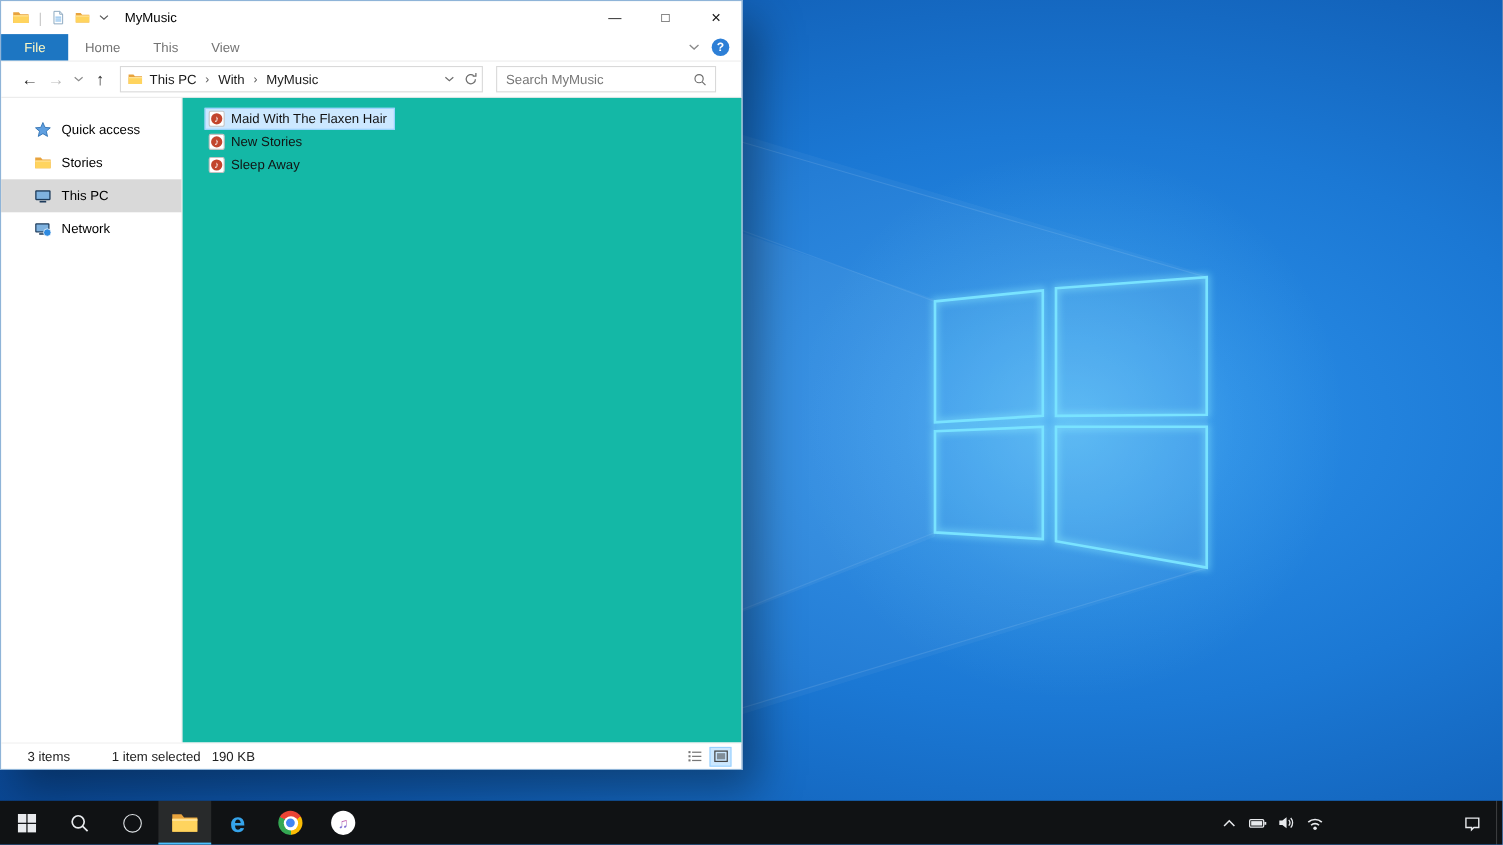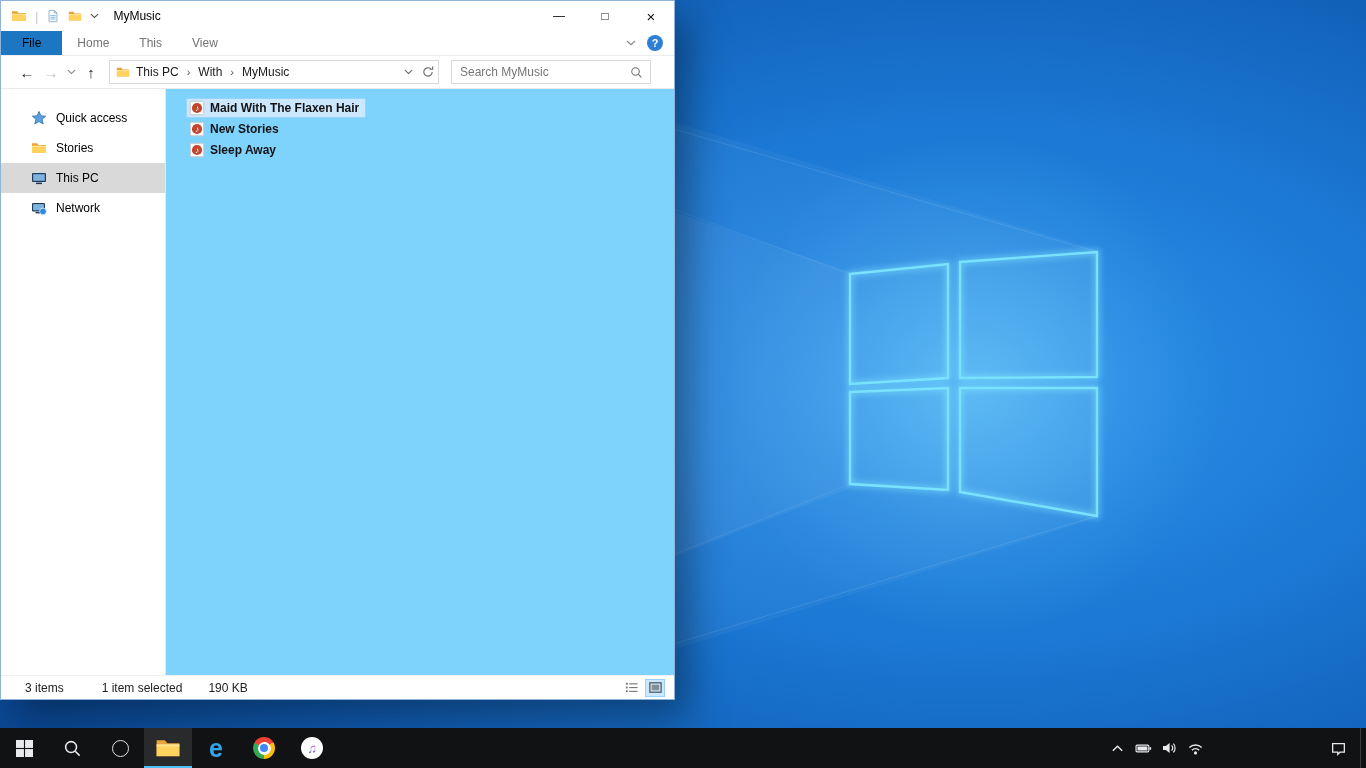--- a/index.html
+++ b/index.html
@@ -18,21 +18,21 @@
   .qat { display:flex; align-items:center; gap:8px; padding-left:10px; }
   .qat-sep { color:#c9c9c9; font-size:13px; }
   .win-title { margin-left:14px; color:#000; font-size:12px; }
   .caption { margin-left:auto; display:flex; height:30px; }
   .cap-btn { width:46px; height:30px; display:flex; align-items:center; justify-content:center;
              color:#111; font-size:12px; cursor:default; }
   .cap-btn.close { font-size:15px; }
 
   .tabs { height:25px; display:flex; align-items:stretch; border-bottom:1px solid #ededed; flex:none; }
   .tab { display:flex; align-items:center; padding:0 15px; color:#737373; font-size:12px; }
-  .tab.file { background:#1d76c2; color:#000000; padding:0 21px; }
+  .tab.file { background:#1d76c2; color:#fef9c3; padding:0 21px; }
   .tabs-right { margin-left:auto; display:flex; align-items:center; gap:11px; padding-right:11px; }
   .help-btn { width:16px; height:16px; border-radius:50%; background:#2d7fd6; color:#fff;
               font-size:11px; font-weight:bold; display:flex; align-items:center; justify-content:center; }
   .ribbon-chev { color:#8a8a8a; display:flex; }
 
   .navrow { height:33px; display:flex; align-items:center; padding-left:14px; padding-right:12px;
             border-bottom:1px solid #eaeaea; flex:none; }
   .nav-btn { width:24px; height:24px; display:flex; align-items:center; justify-content:center;
              font-size:15px; color:#2b2b2b; flex:none; }
   .nav-btn.disabled { color:#bcbcbc; }
@@ -49,30 +49,30 @@
                display:flex; align-items:center; padding:0 7px 0 8px; flex:none; }
   .searchbox input { border:none; outline:none; flex:1; font-size:12px; font-family:inherit; color:#333; min-width:0; }
   .searchbox input::placeholder { color:#767676; }
   .search-glyph { color:#6d6d6d; display:flex; }
 
   .main { flex:1; display:flex; min-height:0; }
   .sidebar { width:165px; flex:none; border-right:1px solid #e8e8e8; padding-top:14px; }
   .side-item { height:30px; display:flex; align-items:center; gap:9px; padding-left:30px; color:#000000; cursor:default; }
   .side-item.selected { background:#d9d9d9; }
 
-  .content { flex:1; padding:9px 12px 0 20px; background:#7dd3fc;font-weight:bold; }
+  .content { flex:1; padding:9px 12px 0 20px; background:#14b8a6; }
   .file-line { line-height:0; }
   .file-row { display:inline-flex; align-items:center; gap:5px; height:20px; line-height:20px;
               padding:0 6px 0 2px; color:#121212; border:1px solid transparent; margin-bottom:1px; }
   .file-row.selected { background:#cce8ff; border-color:#99d1ff; }
 
   .statusbar { height:24px; flex:none; display:flex; align-items:center; padding-left:24px;
                border-top:1px solid #f0f0f0; color:#222; }
   .st-sel { margin-left:38px; }
-  .st-size { margin-left:26px; }
+  .st-size { margin-left:10px; }
   .view-toggles { margin-left:auto; display:flex; gap:4px; padding-right:9px; }
   .view-btn { width:20px; height:18px; display:flex; align-items:center; justify-content:center;
               border:1px solid transparent; color:#777; }
   .view-btn.active { background:#cce8ff; border-color:#99d1ff; color:#444; }
 
   
   .taskbar { position:absolute; left:0; bottom:0; width:1366px; height:40px; background:#101214;
              display:flex; align-items:stretch; z-index:5; }
   .tb-btn { width:48px; display:flex; align-items:center; justify-content:center; position:relative; color:#e8eaed; }
   .tb-btn.active { background:rgba(255,255,255,.10); }

